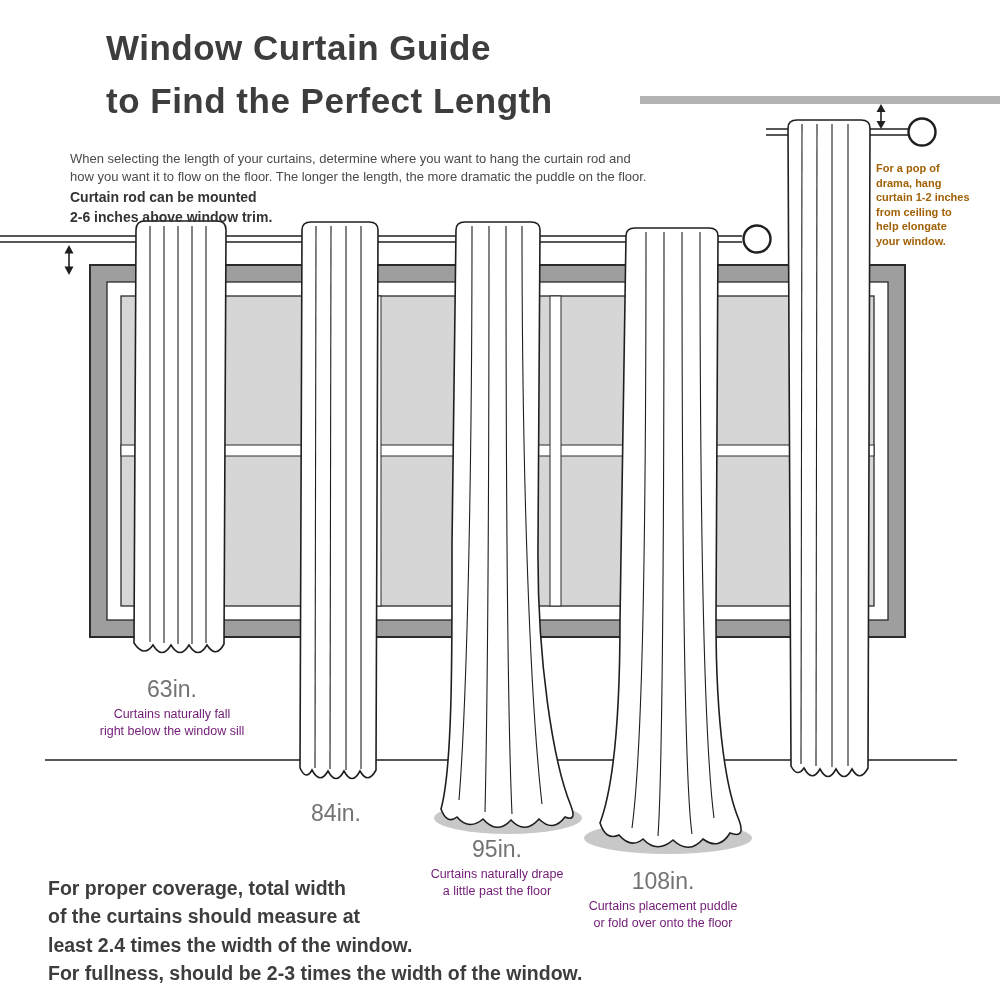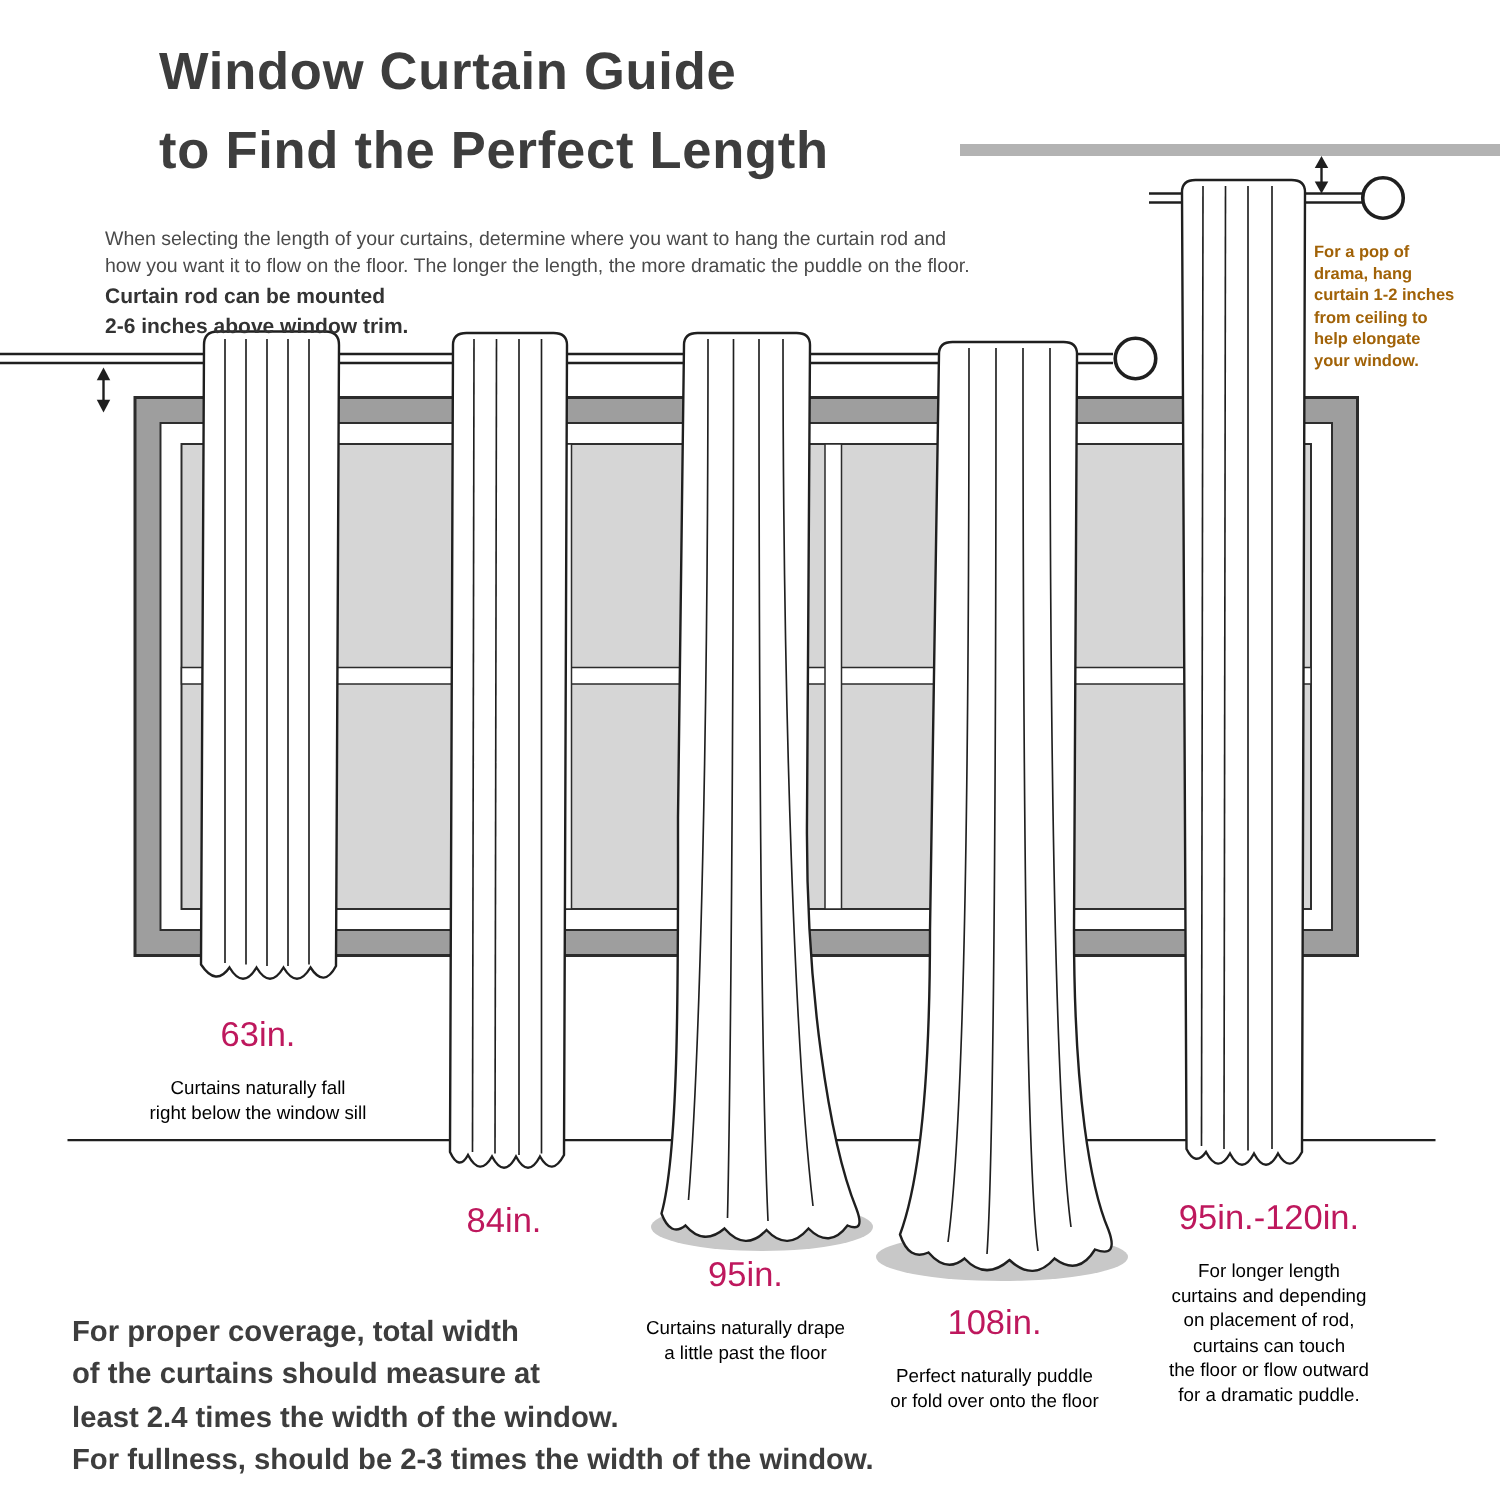--- a/index.html
+++ b/index.html
@@ -5,22 +5,22 @@
   html,body { margin:0; padding:0; background:#ffffff; }
   body { font-family:"Liberation Sans", sans-serif; color:#3d3d3d; }
   .canvas { position:relative; width:1000px; height:1000px; background:#ffffff; overflow:hidden; }
   .abs { position:absolute; }
   .pre { white-space:pre-line; }
   .title { font-size:35px; font-weight:bold; color:#3d3d3d; letter-spacing:.5px; line-height:1.5;margin-left:36px; }
   .body-text { font-size:13px; color:#4a4a4a; line-height:1.4; }
   .bold-note { font-size:14px; font-weight:bold; color:#333333; line-height:1.4; }
   .drama-note { font-size:11px; font-weight:bold; color:#a16207; line-height:1.32; }
   .curtain-label { text-align:center; }
-  .len-label { font-size:23px; color:#be185d; }
-  .len-desc { font-size:12.5px; color:#000000; line-height:1.32; margin-top:14px; }
+  .len-label { font-size:23px; color:#737373; }
+  .len-desc { font-size:12.5px; color:#701a75; line-height:1.32; margin-top:3px; }
   .footer { font-size:19.5px; font-weight:bold; color:#3d3d3d; line-height:1.45; }
   svg { display:block; }
 </style>
 </head>
 <body>
 
 <div class="canvas">
 
   <svg class="abs" style="left:0;top:0" width="1000" height="1000" viewBox="0 0 1000 1000">
 
@@ -146,32 +146,23 @@
   </div>
 
   <div class="abs curtain-label" style="left:402px; top:836px; width:190px">
     <div class="len-label">95in.</div>
     <div class="len-desc pre">Curtains naturally drape
 a little past the floor</div>
   </div>
 
   <div class="abs curtain-label" style="left:563px; top:868px; width:200px">
     <div class="len-label">108in.</div>
-    <div class="len-desc pre">Perfect naturally puddle
+    <div class="len-desc pre">Curtains placement puddle
 or fold over onto the floor</div>
   </div>
 
-  <div class="abs curtain-label" style="left:751px; top:798px; width:190px">
-    <div class="len-label">95in.-120in.</div>
-    <div class="len-desc pre">For longer length
-curtains and depending
-on placement of rod,
-curtains can touch
-the floor or flow outward
-for a dramatic puddle.</div>
-  </div>
 
   <div class="abs footer pre" style="left:48px; top:874px; width:620px">For proper coverage, total width
 of the curtains should measure at
 least 2.4 times the width of the window.
 For fullness, should be 2-3 times the width of the window.</div>
 
 </div>
 
 </body></html>

